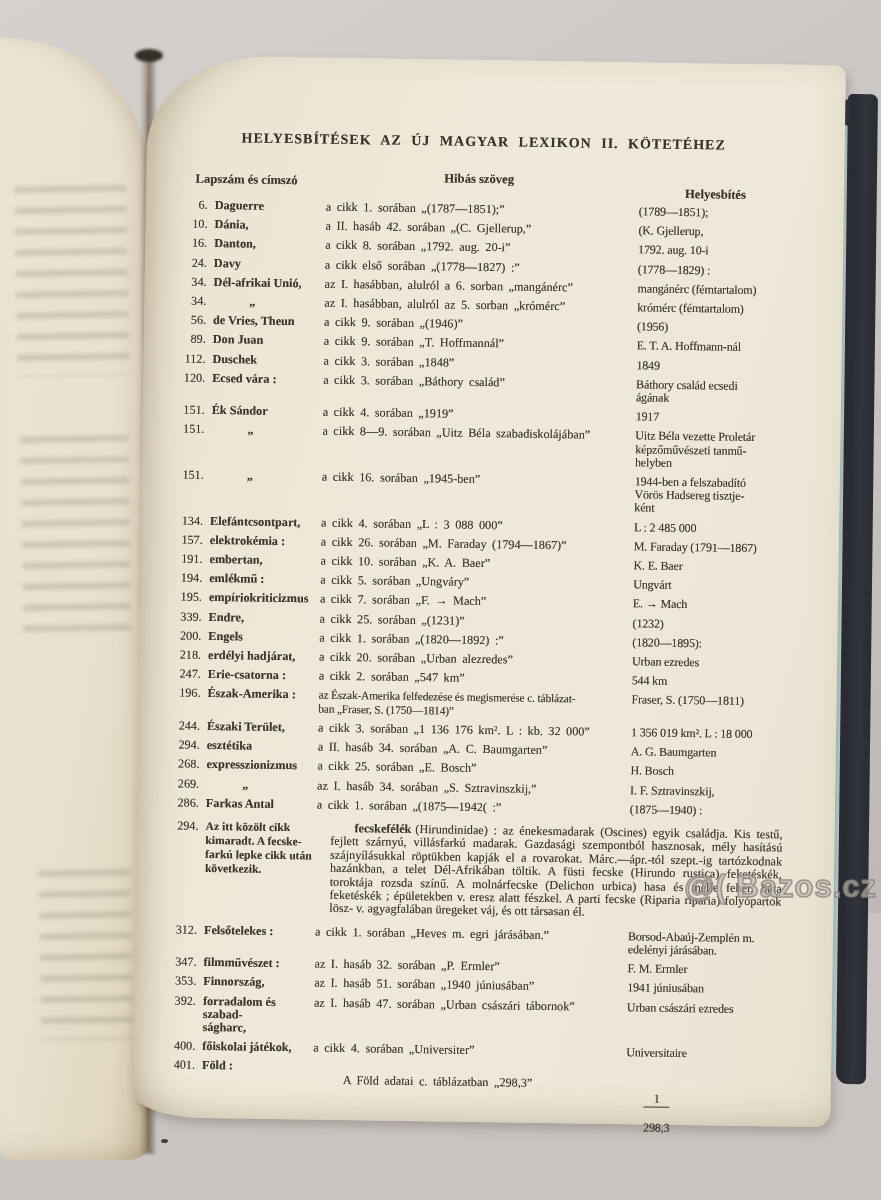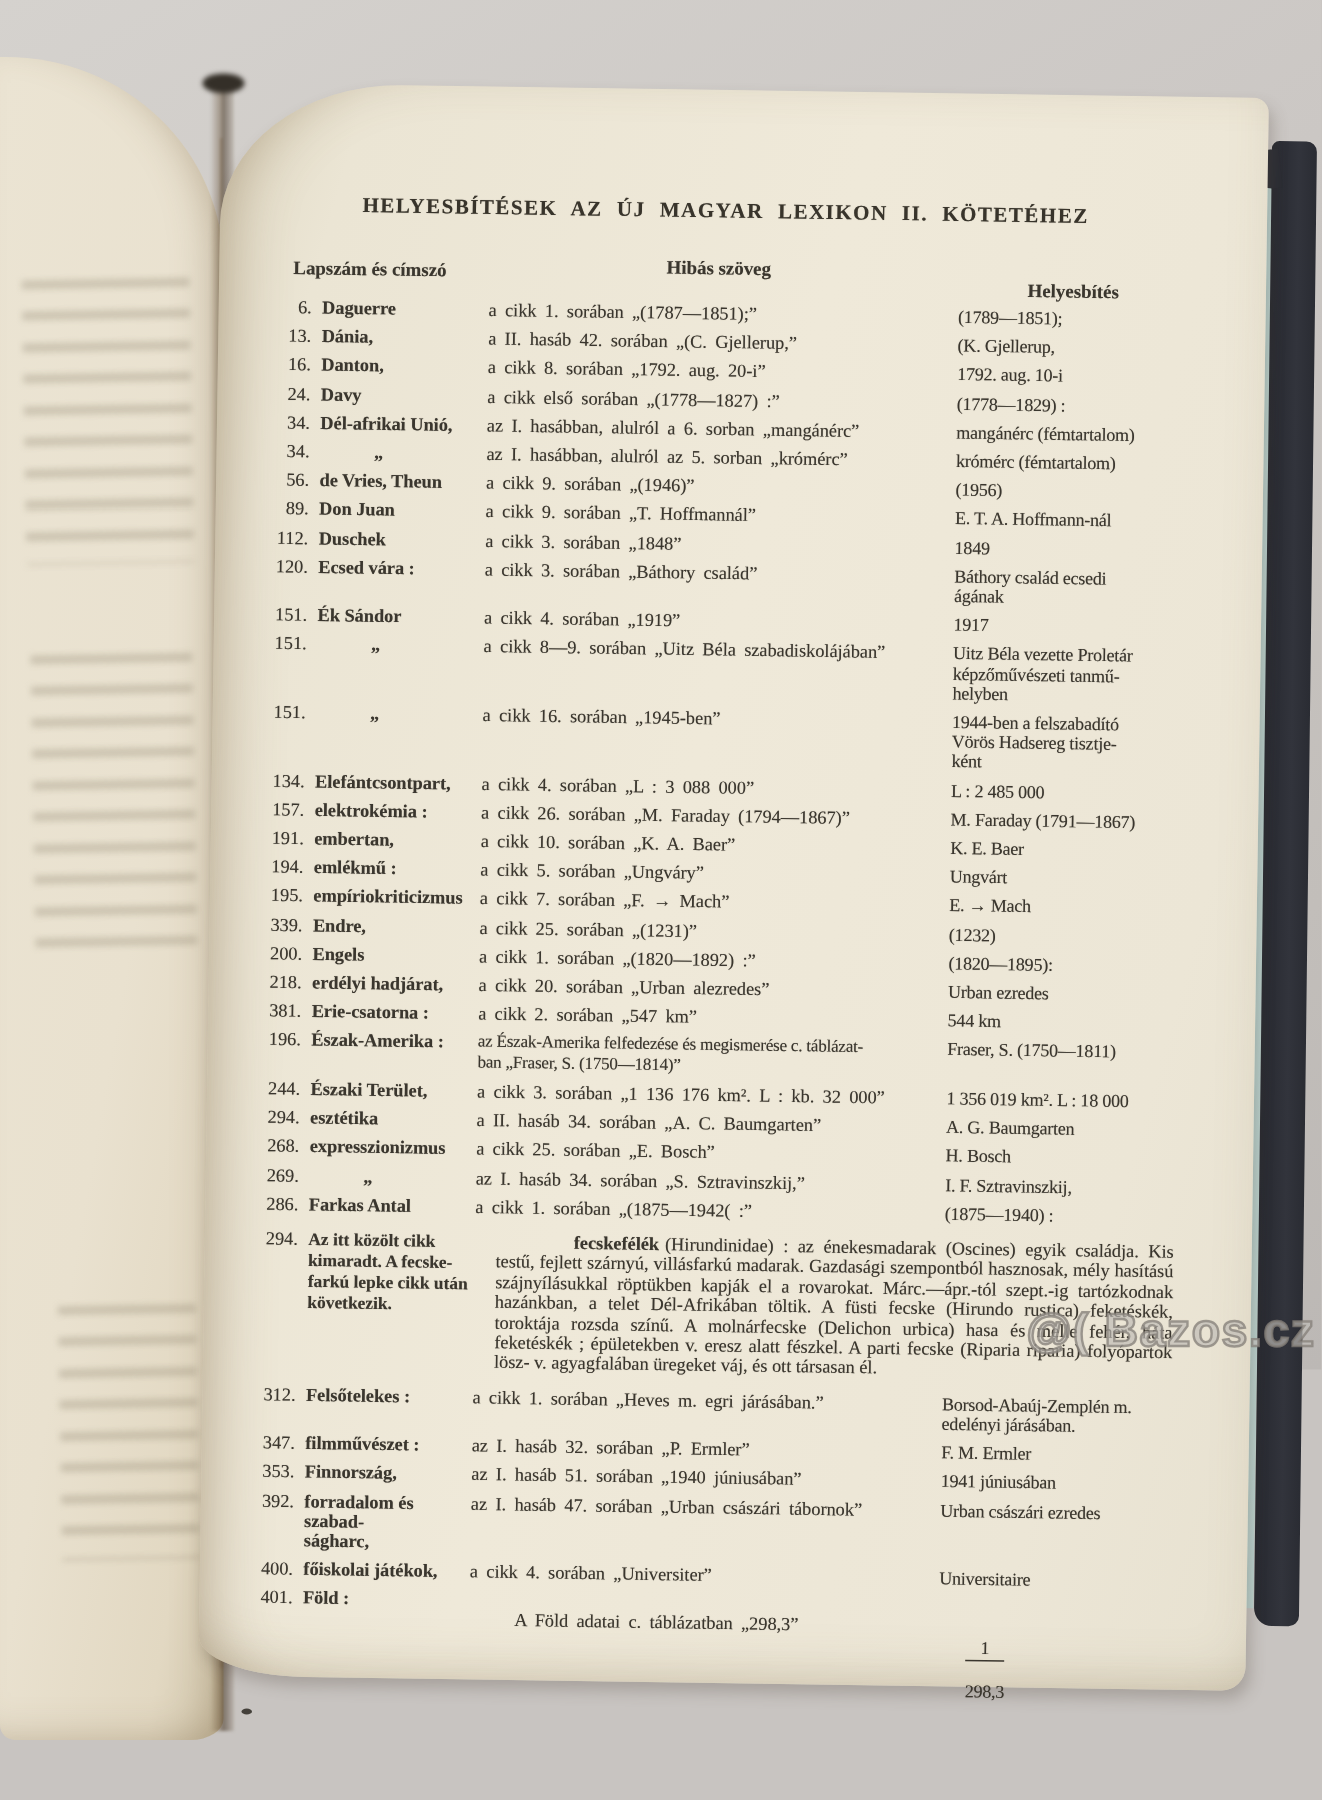--- a/index.html
+++ b/index.html
@@ -76,21 +76,21 @@
   .cell-head.ditto{padding-left:36px;}
   .cell-head.wrap{white-space:pre-line;}
   .cell-wrong{white-space:pre-line;word-spacing:2.5px;}
   .cell-wrong.tight{font-size:11.4px;word-spacing:0;letter-spacing:-0.15px;}
   .cell-corr{white-space:pre-line;font-size:12px;letter-spacing:-0.15px;}
 
   .insert{display:grid;grid-template-columns:34px 118px 1fr;column-gap:7px;
     margin:10px 0 10px;font-size:12.2px;line-height:13.2px;}
   .insert-note{font-weight:bold;white-space:pre-line;font-size:11.6px;line-height:14px;}
   .insert-para{text-align:justify;font-size:12.2px;line-height:13.4px;text-indent:24px;}
-  .insert-para .lead{font-weight:bold;margin-right:4px;margin-left:28px;}
+  .insert-para .lead{font-weight:bold;margin-right:4px;}
 
   .last-row .cell-wrong{padding:13px 0 0 30px;}
   .frac{display:inline-block;text-align:center;margin-left:18px;font-size:12px;}
   .frac .fn{display:block;border-bottom:1px solid #3a362e;padding:0 10px 1px;}
   .frac .fd{display:block;padding-top:1px;}
 
   
   .watermark{position:absolute;right:4px;bottom:8px;
     font-family:"Liberation Sans","DejaVu Sans",sans-serif;
     font-weight:bold;font-size:31px;letter-spacing:1px;
@@ -127,21 +127,21 @@
       </div>
 
       <div id="rows1">
           <div class="row">
     <div class="cell-num">6.</div>
     <div class="cell-head">Daguerre</div>
     <div class="cell-wrong">a cikk 1. sorában „(1787—1851);”</div>
     <div class="cell-corr">(1789—1851);</div>
   </div>
           <div class="row">
-    <div class="cell-num">13.</div>
+    <div class="cell-num">10.</div>
     <div class="cell-head">Dánia,</div>
     <div class="cell-wrong">a II. hasáb 42. sorában „(C. Gjellerup,”</div>
     <div class="cell-corr">(K. Gjellerup,</div>
   </div>
           <div class="row">
     <div class="cell-num">16.</div>
     <div class="cell-head">Danton,</div>
     <div class="cell-wrong">a cikk 8. sorában „1792. aug. 20-i”</div>
     <div class="cell-corr">1792. aug. 10-i</div>
   </div>
@@ -252,21 +252,21 @@
     <div class="cell-wrong">a cikk 1. sorában „(1820—1892) :”</div>
     <div class="cell-corr">(1820—1895):</div>
   </div>
           <div class="row">
     <div class="cell-num">218.</div>
     <div class="cell-head">erdélyi hadjárat,</div>
     <div class="cell-wrong">a cikk 20. sorában „Urban alezredes”</div>
     <div class="cell-corr">Urban ezredes</div>
   </div>
           <div class="row">
-    <div class="cell-num">381.</div>
+    <div class="cell-num">247.</div>
     <div class="cell-head">Erie-csatorna :</div>
     <div class="cell-wrong">a cikk 2. sorában „547 km”</div>
     <div class="cell-corr">544 km</div>
   </div>
           <div class="row">
     <div class="cell-num">196.</div>
     <div class="cell-head">Észak-Amerika :</div>
     <div class="cell-wrong tight">az Észak-Amerika felfedezése és megismerése c. táblázat-
 ban „Fraser, S. (1750—1814)”</div>
     <div class="cell-corr">Fraser, S. (1750—1811)</div>

